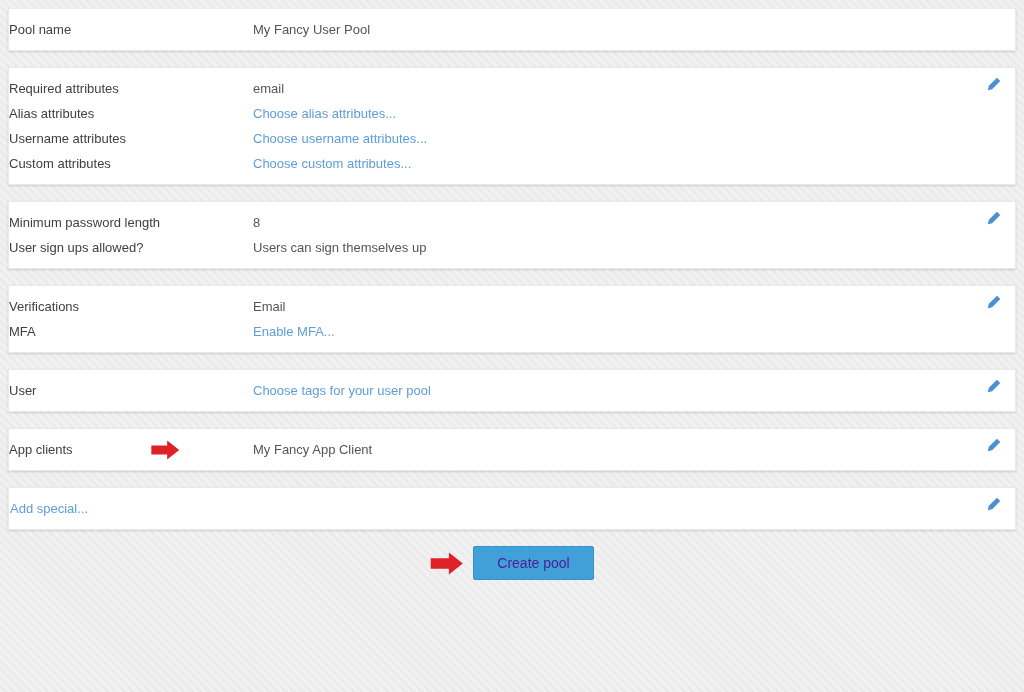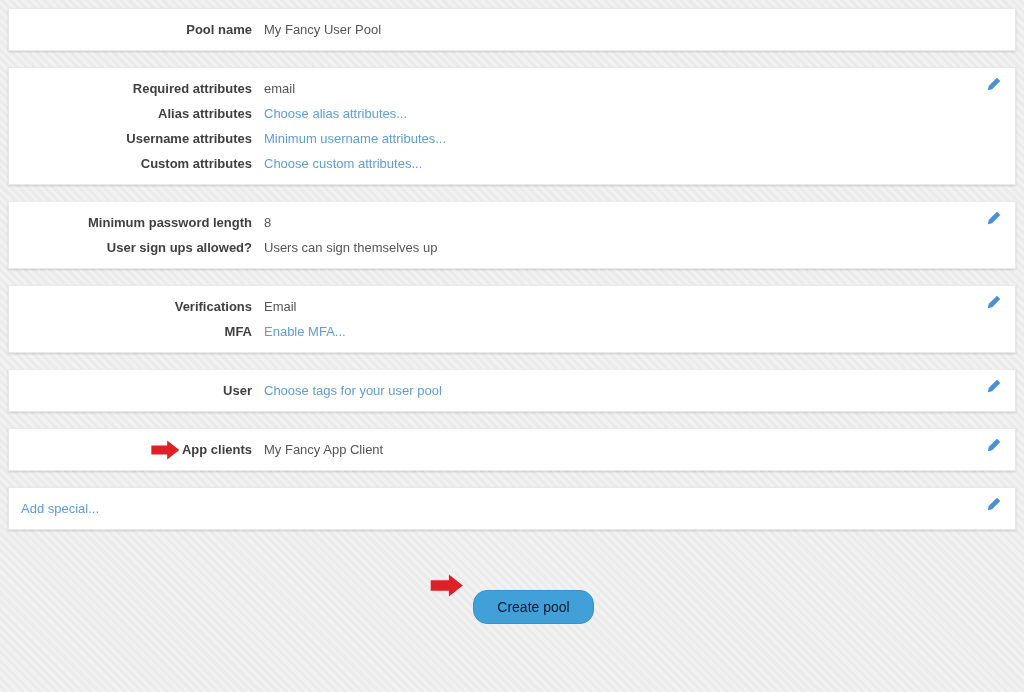--- a/index.html
+++ b/index.html
@@ -32,27 +32,27 @@
   }
   .row{
     display:flex;
     align-items:center;
     line-height:25px;
     min-height:25px;
   }
   .label{
     width:243px;
     flex:0 0 243px;
-    text-align:right;
-    font-weight:bold;
+    text-align:left;
+    font-weight:normal;
     color:var(--label_color);
     position:relative;
   }
   .value{
-    margin-left:12px;
+    margin-left:1px;
     color:var(--value_color);
     white-space:nowrap;
   }
   a.value{
     color:var(--link_blue);
     text-decoration:none;
     cursor:pointer;
   }
   .edit{
     position:absolute;
@@ -79,27 +79,26 @@
   .footer{
     margin-top:14px;
     display:flex;
     justify-content:center;
     align-items:center;
     gap:9px;
   }
   .create-btn{
     background:var(--button_blue);
     border:1px solid var(--button_border);
-    border-radius:14px;
-    color:#0f172a;
+    border-radius:2px;
+    color:#4c1d95;
     font-family:"Liberation Sans", sans-serif;
     font-size:14px;
     padding:8px 23px;
     cursor:pointer;
-    margin-top:44px;
   }
 </style>
 </head>
 <body>
 
 <svg width="0" height="0" style="position:absolute">
   <defs>
     <symbol id="sym-pencil" viewBox="0 0 16 16">
       <polygon points="11.4,0.8 15.2,4.6 5.9,13.9 0.9,15.1 2.1,10.1" fill="currentColor"></polygon>
     </symbol>
@@ -127,21 +126,21 @@
     <div class="row">
       <div class="label">Required attributes</div>
       <div class="value">email</div>
     </div>
     <div class="row">
       <div class="label">Alias attributes</div>
       <a href="#" class="value">Choose alias attributes...</a>
     </div>
     <div class="row">
       <div class="label">Username attributes</div>
-      <a href="#" class="value">Minimum username attributes...</a>
+      <a href="#" class="value">Choose username attributes...</a>
     </div>
     <div class="row">
       <div class="label">Custom attributes</div>
       <a href="#" class="value">Choose custom attributes...</a>
     </div>
   </div>
 
   <div class="card">
     <button class="edit">
       <svg>

